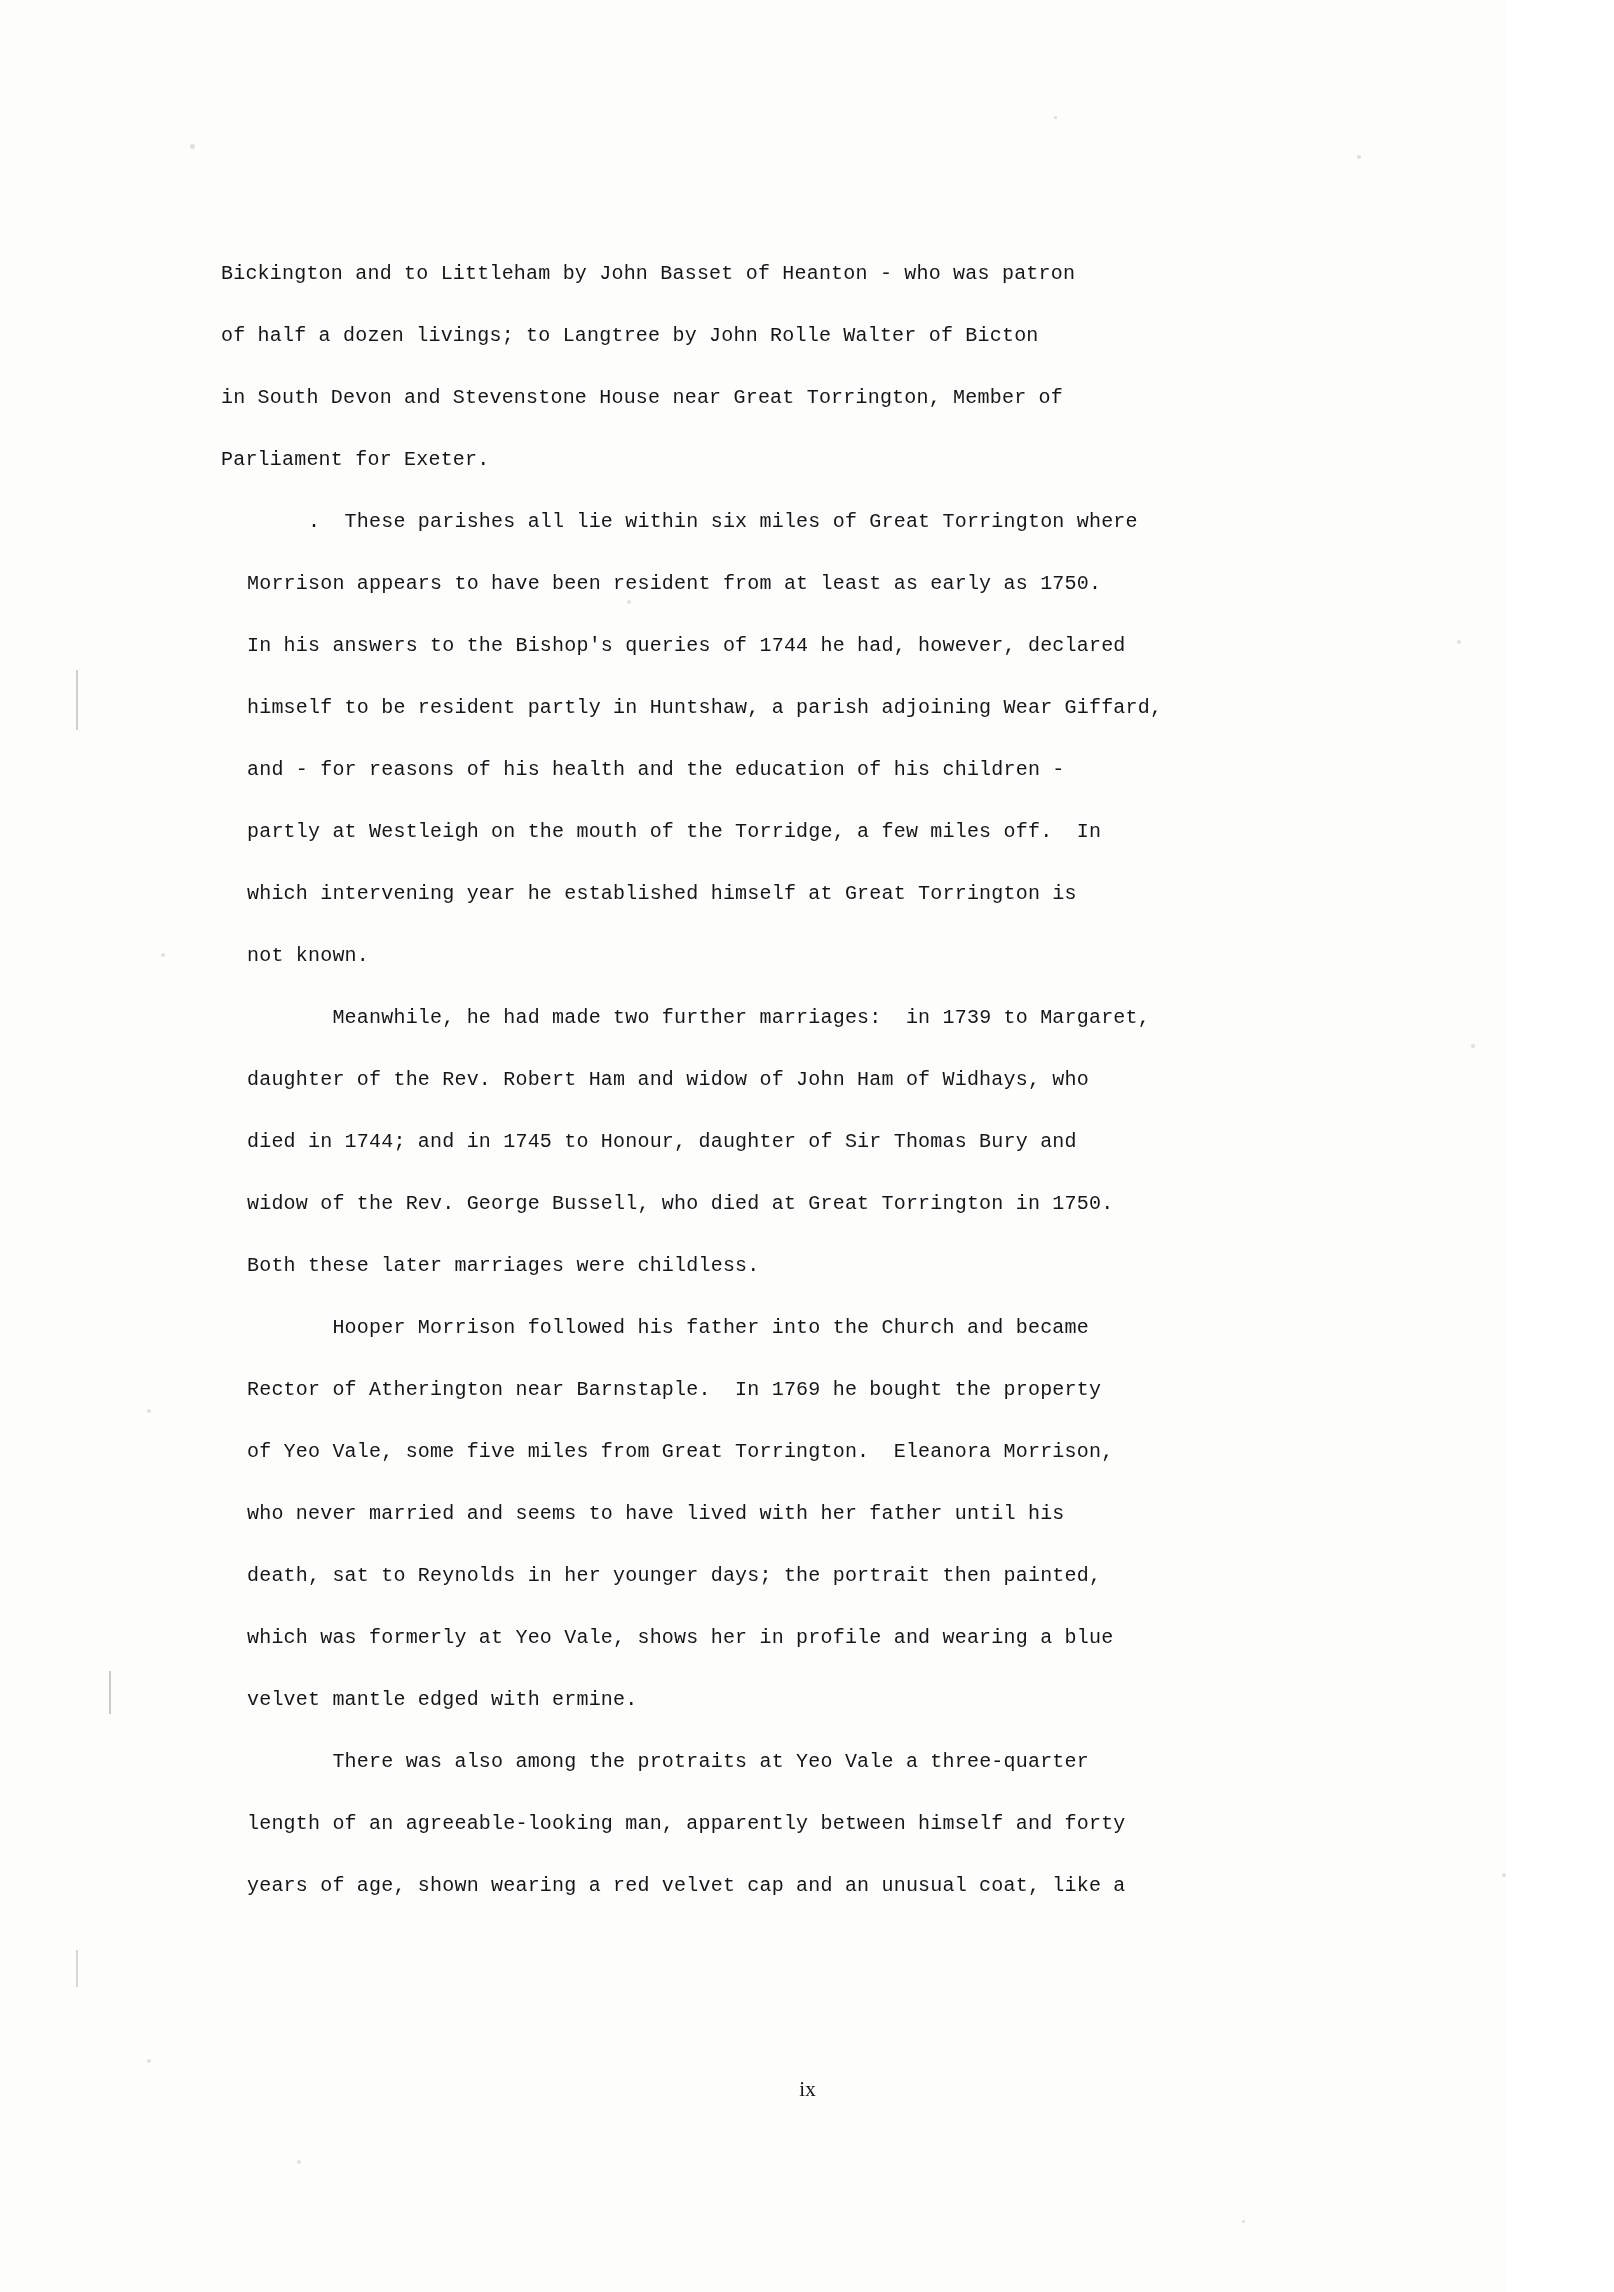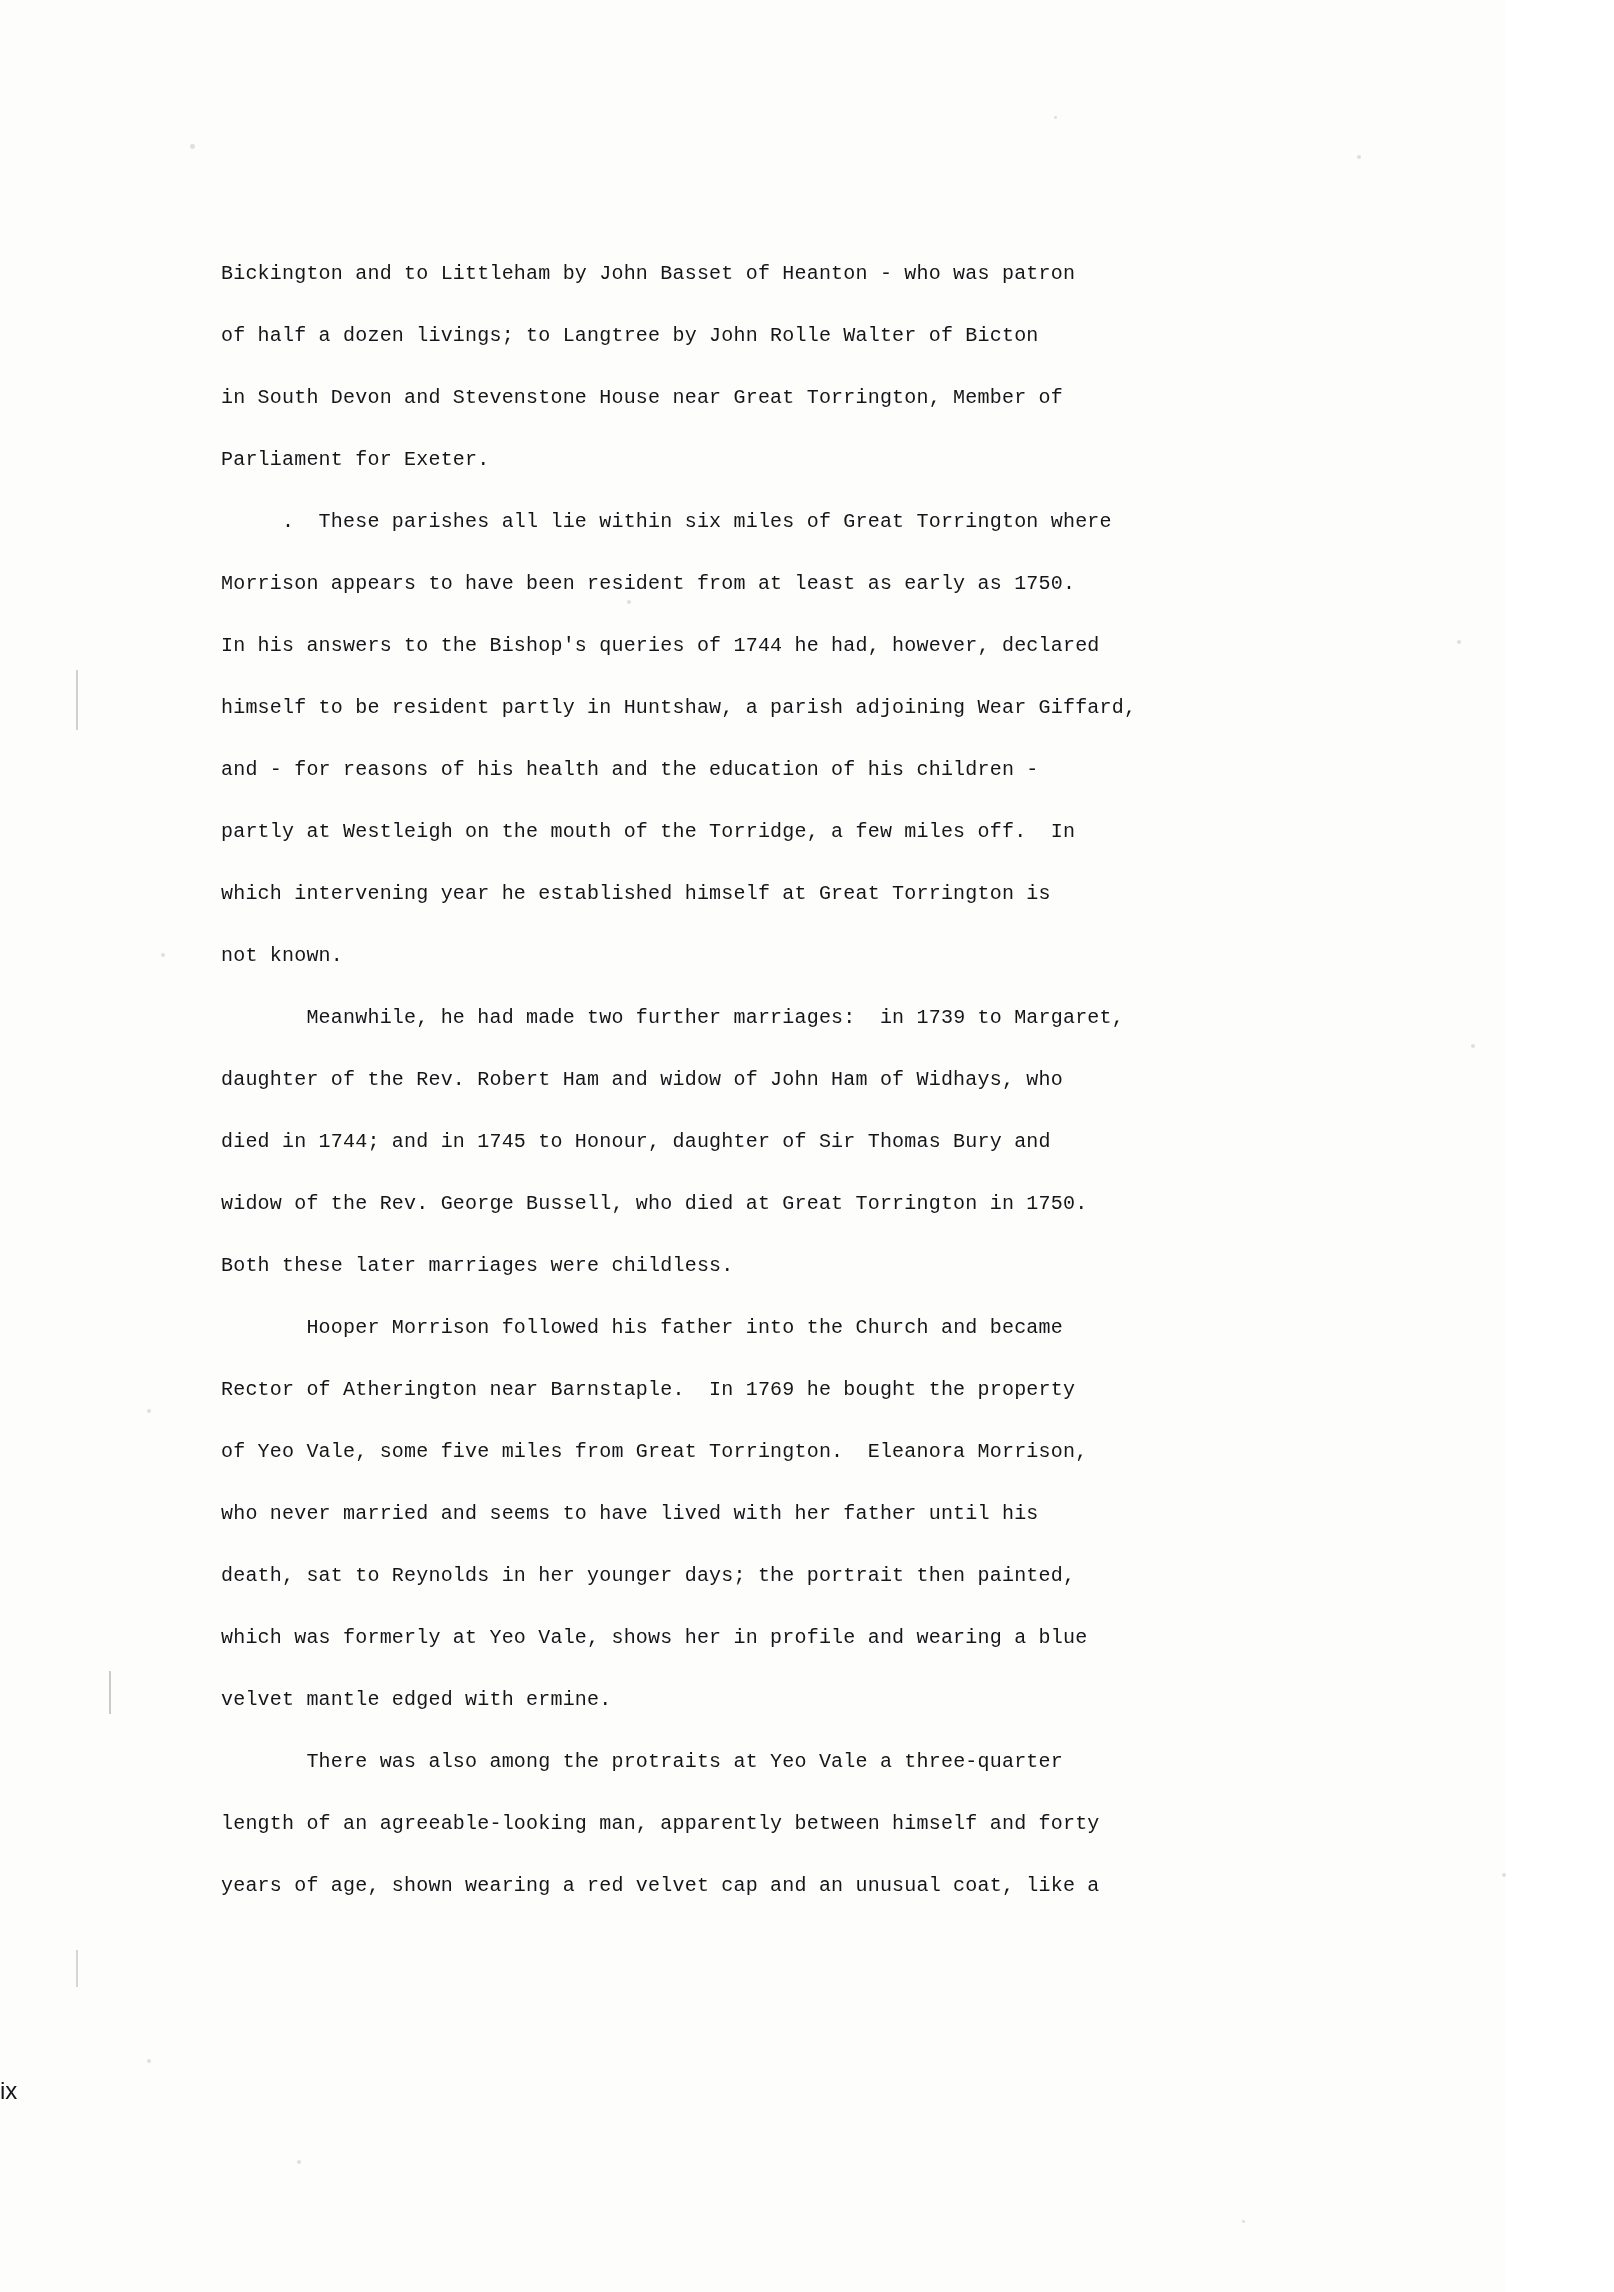--- a/index.html
+++ b/index.html
@@ -44,29 +44,30 @@
     margin: 0 0 0 0;
     font-size: 20px;
     line-height: 62px;
     letter-spacing: 0.2px;
     white-space: pre-wrap;
     color: #15161a;
     font-family: "Liberation Mono", monospace;
   }
   p.para + p.para {
     margin-top: 0;
+    margin-left: 26px;
   }
   .folio {
     position: absolute;
     left: 0;
     top: 2077px;
     width: 1615px;
-    text-align: left;
-    font-size: 24px;
-    font-family: Liberation Sans, sans-serif;
+    text-align: center;
+    font-size: 21px;
+    font-family: Liberation Serif, serif;
     color: #15161a;
   }
 </style>
 </head>
 <body>
 
 <div class="page">
 
   <div class="marginmark" style="left:76px; top:670px; width:1.9px; height:60px; opacity:0.45;"></div>
   <div class="marginmark" style="left:109px; top:1671px; width:1.9px; height:43px; opacity:0.5;"></div>

